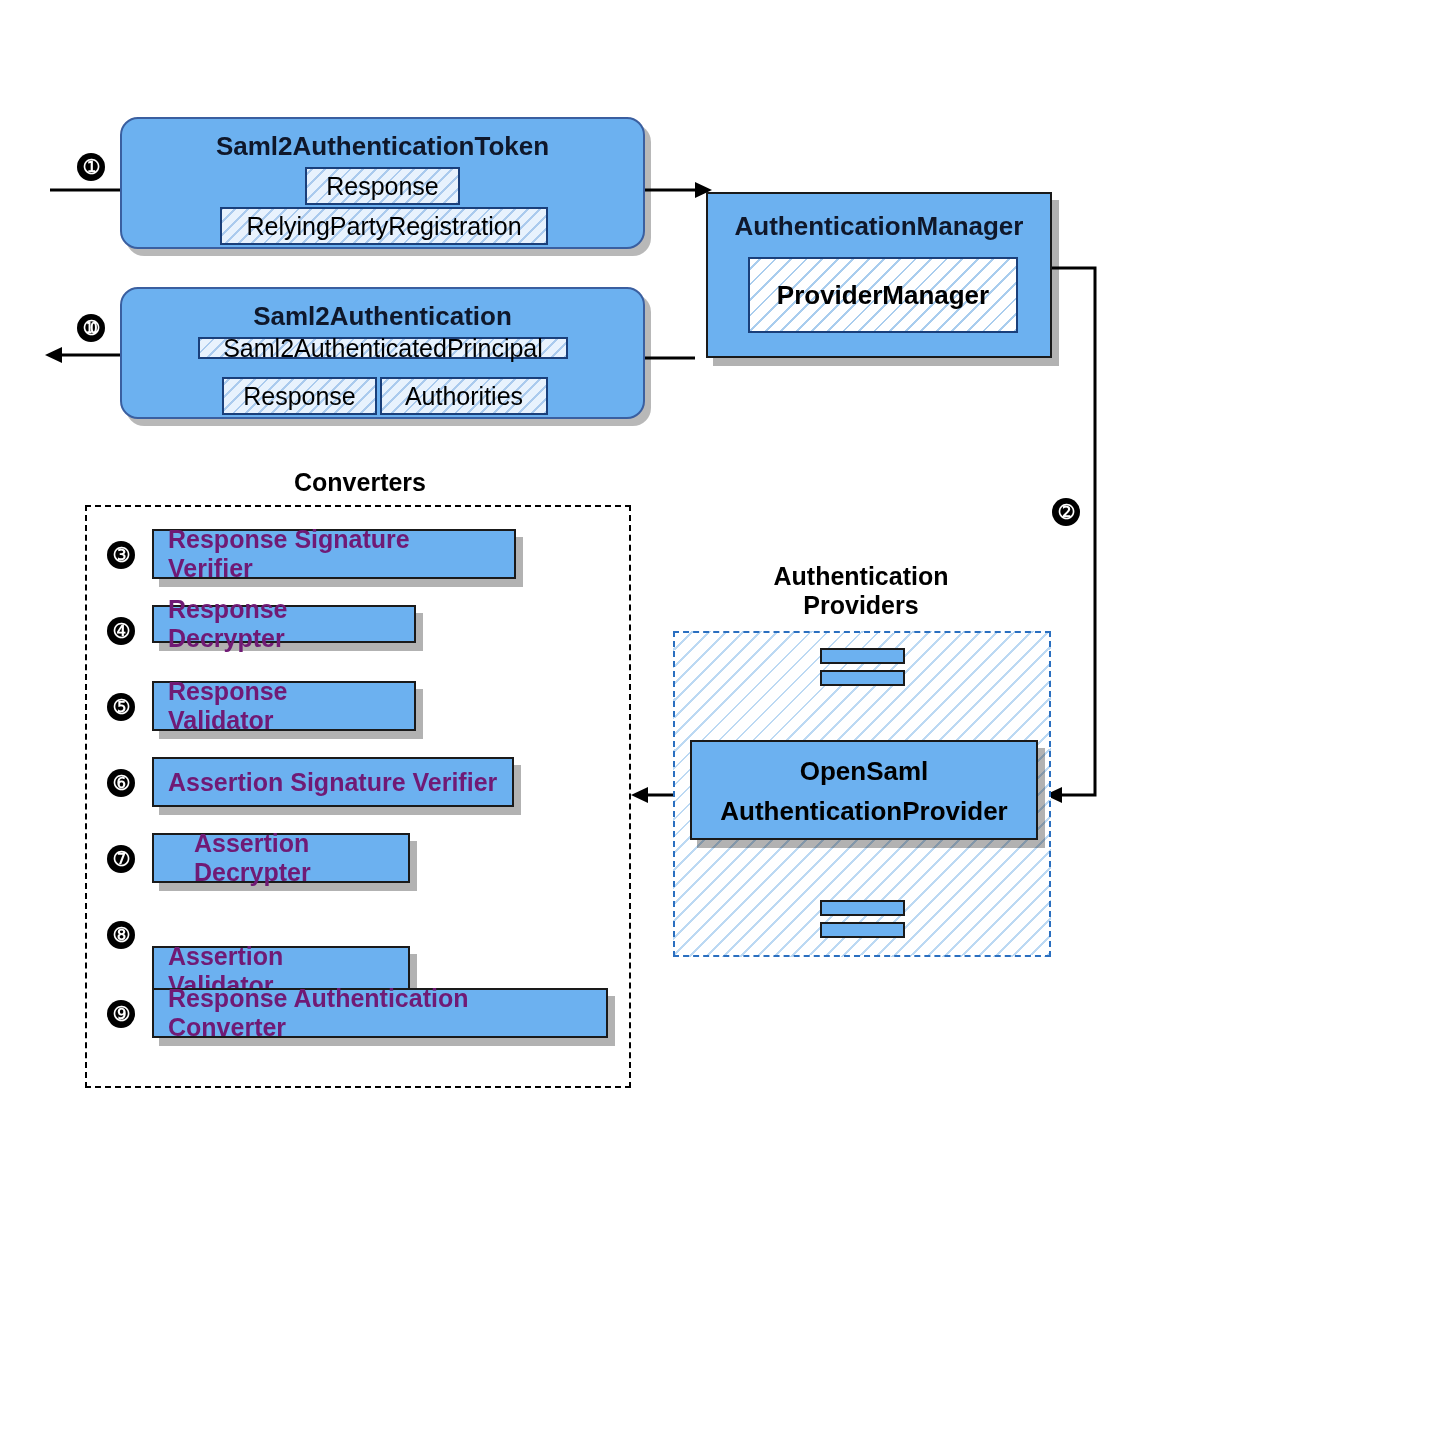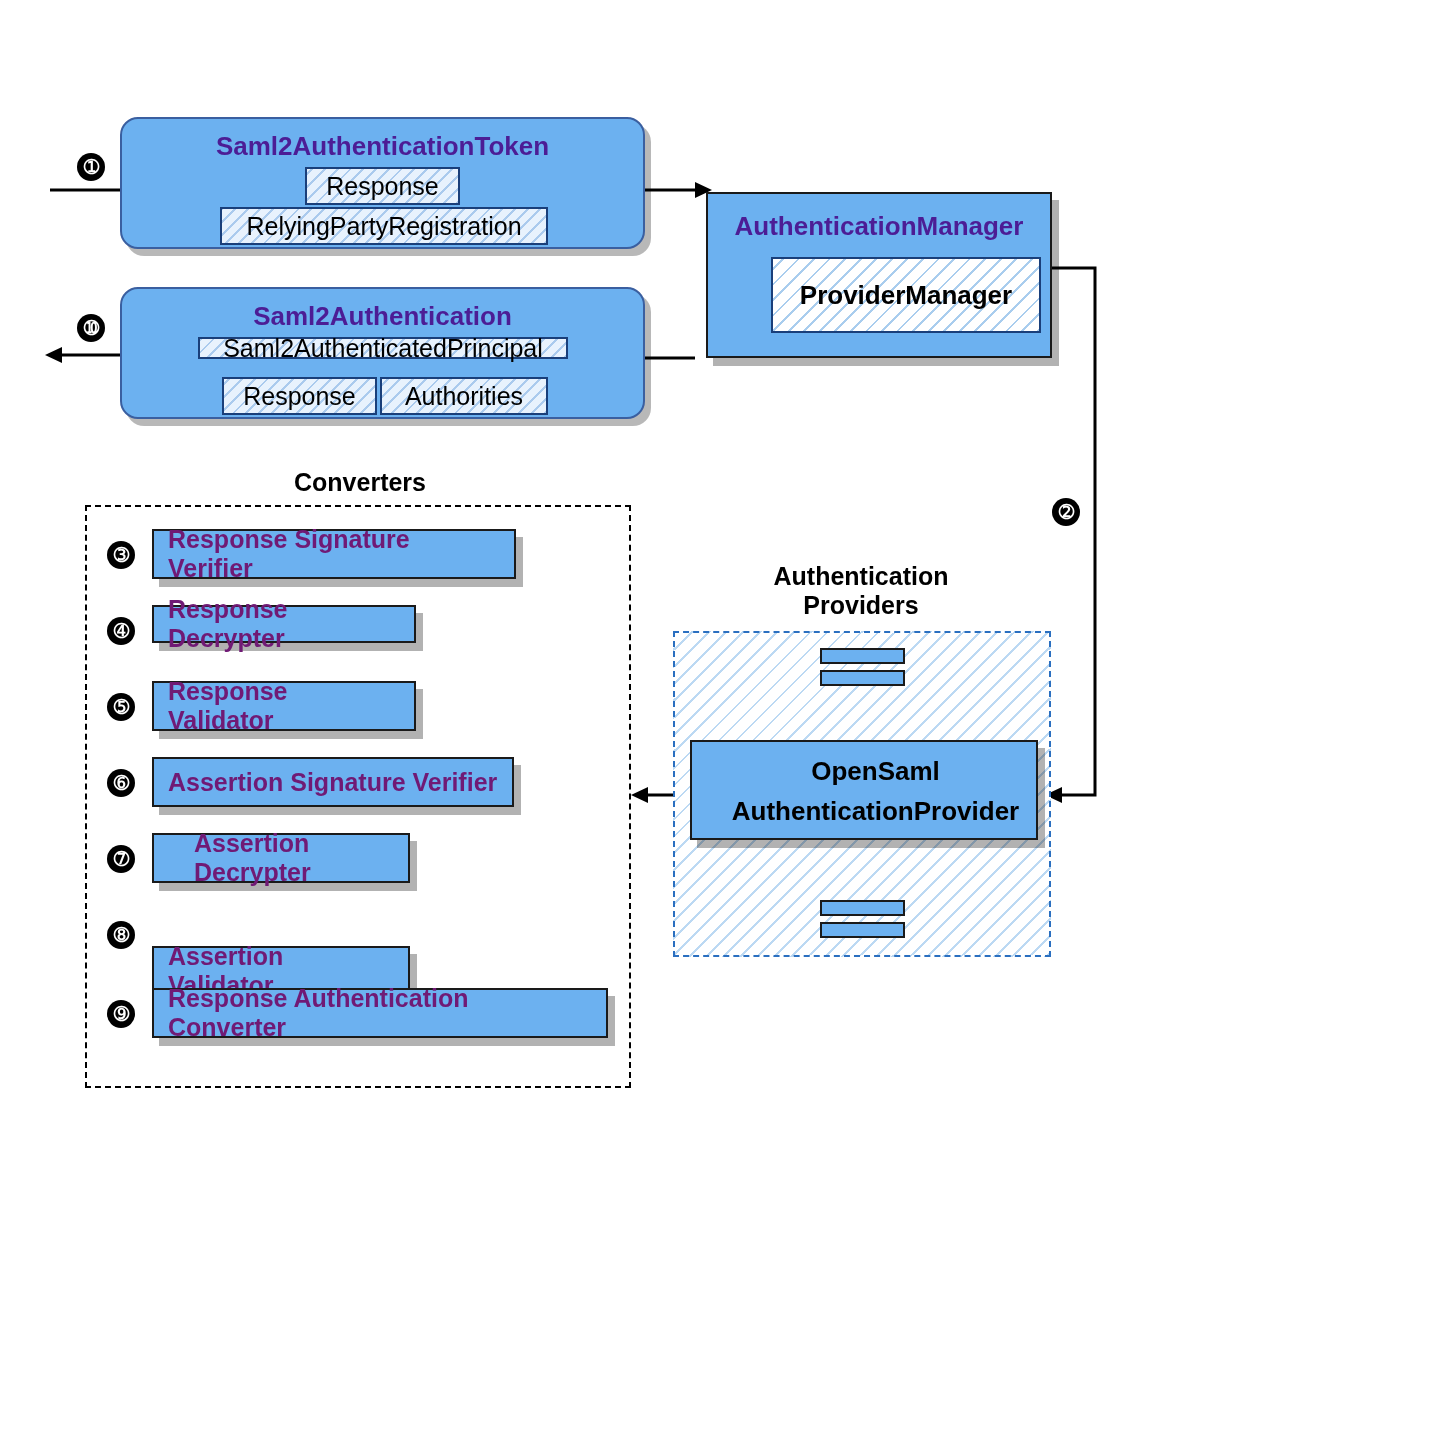--- a/index.html
+++ b/index.html
@@ -44,21 +44,21 @@
     font-size: 25px;
     color: #000;
     background-image: repeating-linear-gradient(
        -45deg, rgba(120,170,225,0.55) 0 2px, rgba(255,255,255,0.0) 2px 9px);
     background-color: #e8f2fd;
   }
   .box-title {
     text-align: center;
     font-weight: bold;
     font-size: 26px;
-    color: #4c1d95;
+    color: #0f172a;
   }
   .hatched {
     background-color: #ffffff;
     background-image: repeating-linear-gradient(
        -45deg, #a9cdee 0 2px, #ffffff 2px 11px);
   }
   .dashed-group {
     border: 2px dashed #000;
     box-sizing: border-box;
     background: transparent;
@@ -98,21 +98,20 @@
     font-weight: bold;
     color: #701a75;
   }
   .lbl-center {
     display: flex;
     align-items: center;
     justify-content: center;
     text-align: center;
     font-weight: bold;
     color: #000;
-    margin-left: 23px;
   }
   svg.overlay {
     position: absolute;
     left: 0; top: 0;
     width: 1454px;
     height: 1440px;
     pointer-events: none;
   }
   .small-bar {
     background: #6cb1f0;

